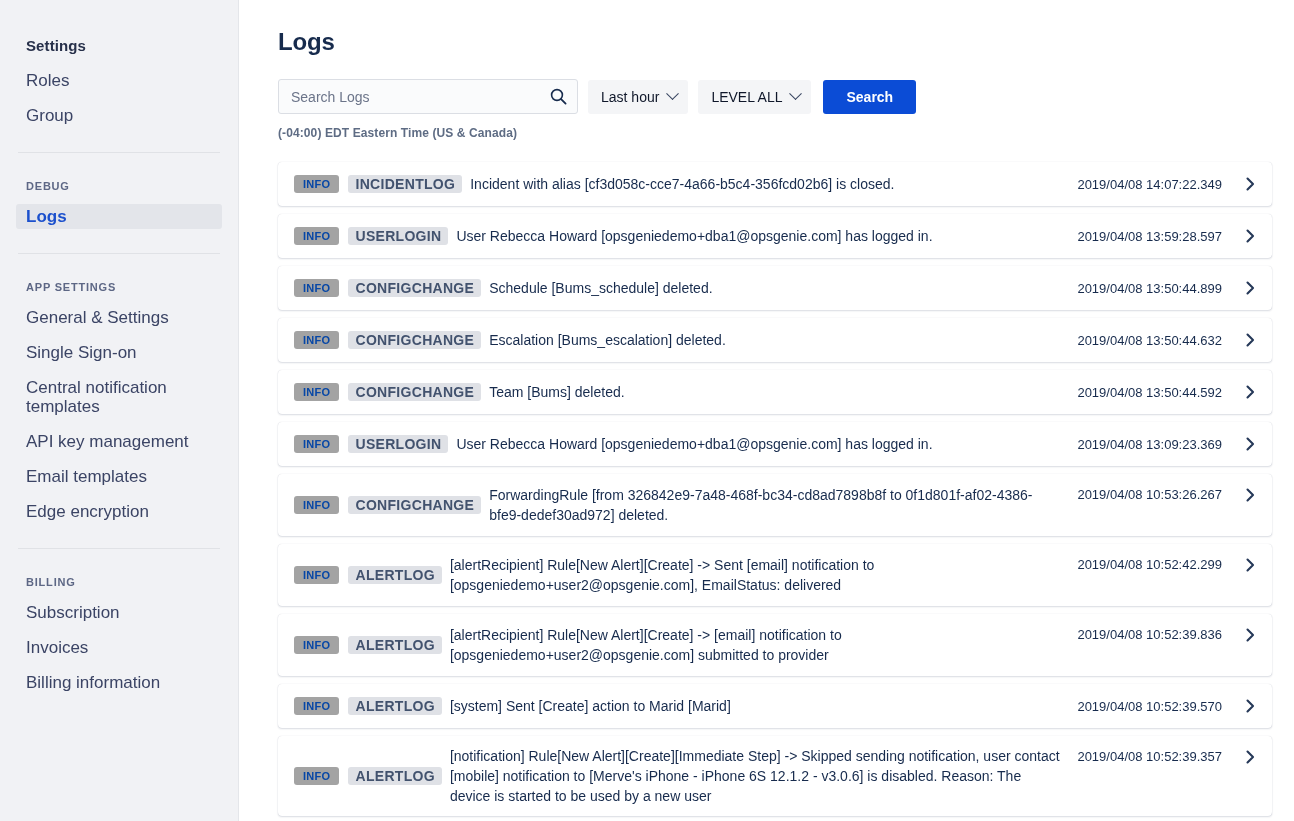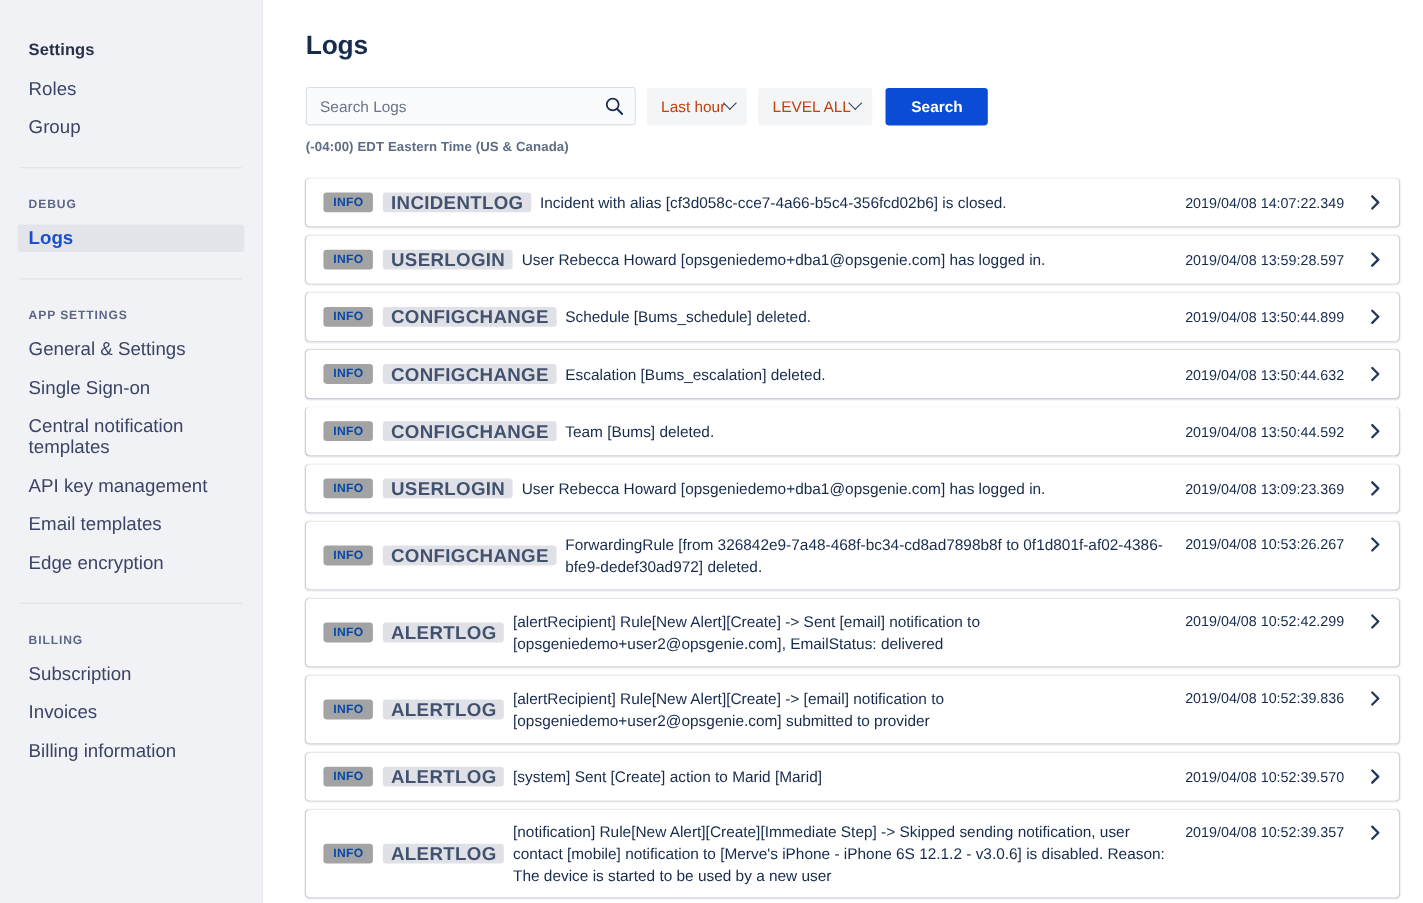--- a/index.html
+++ b/index.html
@@ -126,22 +126,23 @@
     pointer-events: none;
   }
   .select-btn {
     height: 34px;
     background: #F4F5F7;
     border: none;
     border-radius: 3px;
     padding: 0 11px 0 13px;
     display: flex;
     align-items: center;
+    gap: 9px;
     font-size: 14px;
-    color: #c2410c;
+    color: #0f172a;
     cursor: pointer;
     font-family: "Liberation Sans", sans-serif;
   }
   .caret {
     width: 9px; height: 9px;
     border-right: 1.8px solid #384560;
     border-bottom: 1.8px solid #384560;
     transform: rotate(45deg) translate(-2px,-2px);
   }
   .search-btn {
@@ -198,21 +199,21 @@
     font-size: 11px;
     font-weight: 700;
     letter-spacing: .3px;
     border-radius: 3px;
     padding: 3px 9px 2px 9px;
     line-height: 13px;
   }
   .badge-type {
     background: #DFE1E6;
     color: #42526E;
-    font-size: 17px;
+    font-size: 14px;
     font-weight: 700;
     letter-spacing: .3px;
     border-radius: 3px;
     padding: 3px 7px 2px 7px;
     line-height: 13px;
     white-space: nowrap;
   }
   .log-msg {
     flex: 1;
     font-size: 14px;

